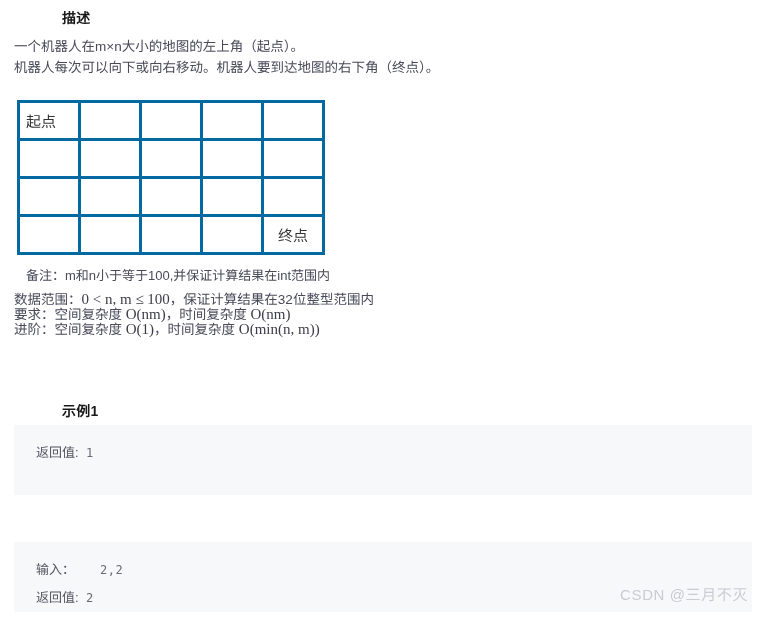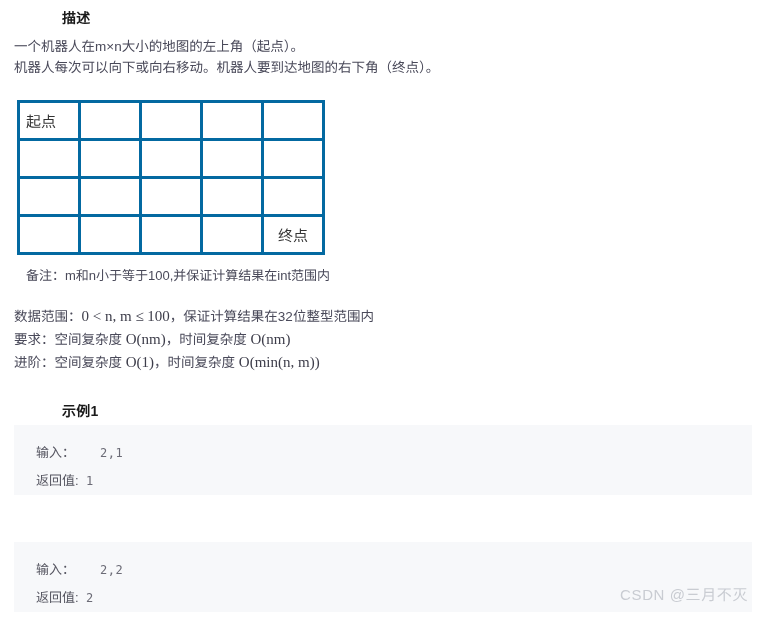--- a/index.html
+++ b/index.html
@@ -82,23 +82,23 @@
     font-size: 13px;
     line-height: 19px;
     color: #4a4a5a;
     white-space: nowrap;
   }
   #note-remark { top: 266px; }
 
   .range-block {
     position: absolute;
     left: 14px;
-    top: 305px;
+    top: 292px;
     font-size: 13.5px;
-    line-height: 22px;
+    line-height: 15px;
     color: #4a4a5a;
     white-space: nowrap;
   }
   .range-block .rl { display: block; }
 
   
   .math {
     font-family: "Liberation Serif", "DejaVu Serif", serif;
     font-size: 15px;
     color: #3d3d4a;
@@ -212,23 +212,20 @@
 
     <span class="rl">
       <span>进阶：空间复杂度 </span><span class="math">O(1)</span><span>，时间复杂度 </span><span class="math">O(min(n, m))</span>
     </span>
 
   </div>
 
   <div class="section-title" id="ex1-title">示例1</div>
 
   <div class="example-box" id="ex1-box">
-    <div class="ex-row input">
-      <span class="ex-label">输入：</span><span class="ex-value">2,1</span>
-    </div>
     <div class="ex-row output">
       <span class="ex-label">返回值:</span><span class="ex-value">1</span>
     </div>
   </div>
 
   <div class="section-title" id="ex2-title">示例2</div>
 
   <div class="example-box" id="ex2-box">
     <div class="ex-row input">
       <span class="ex-label">输入：</span><span class="ex-value">2,2</span>

